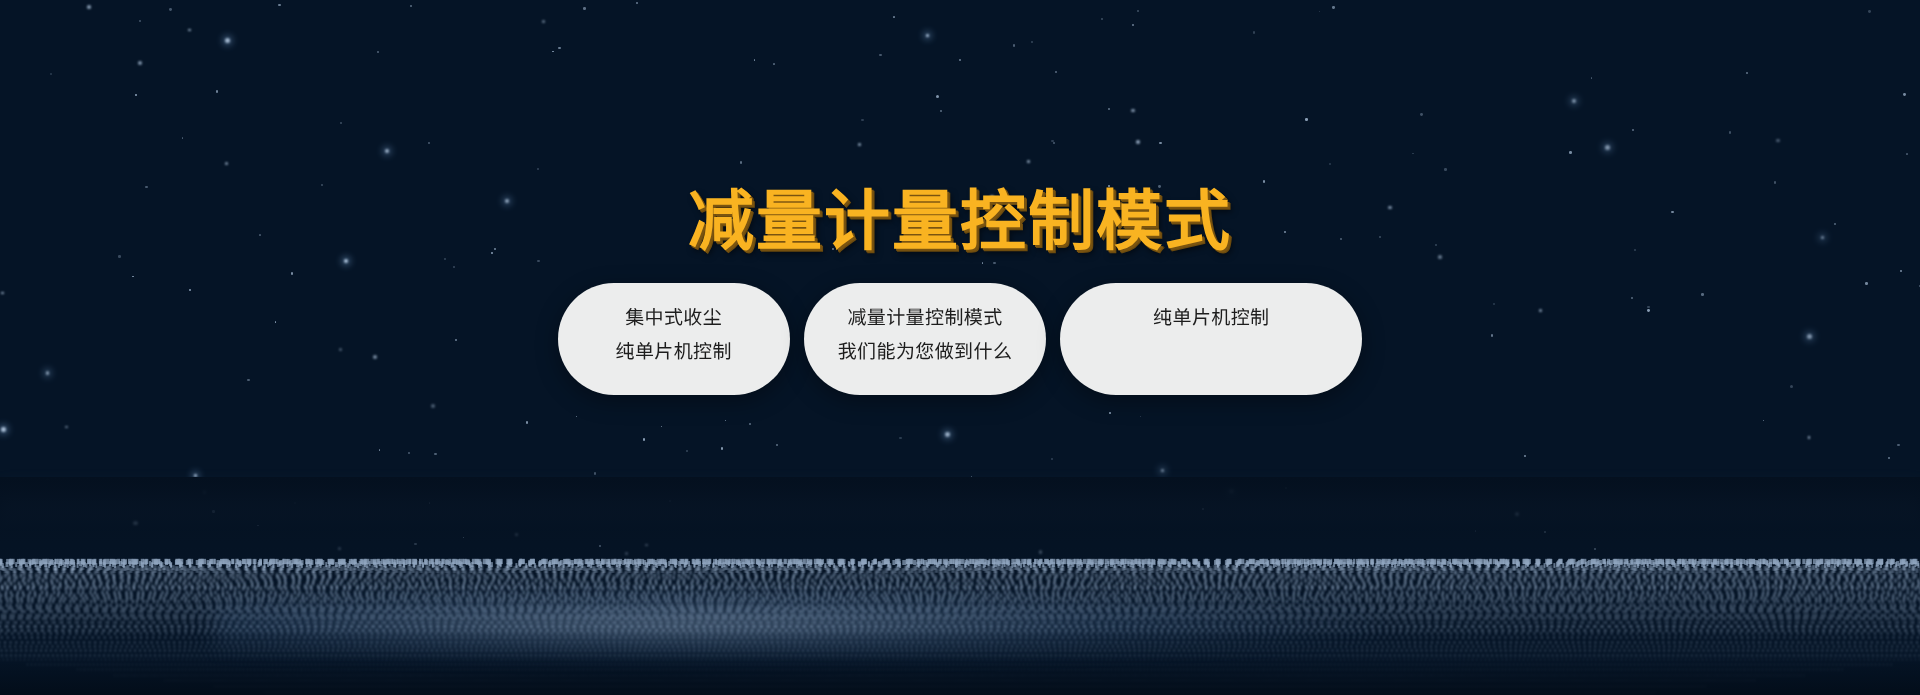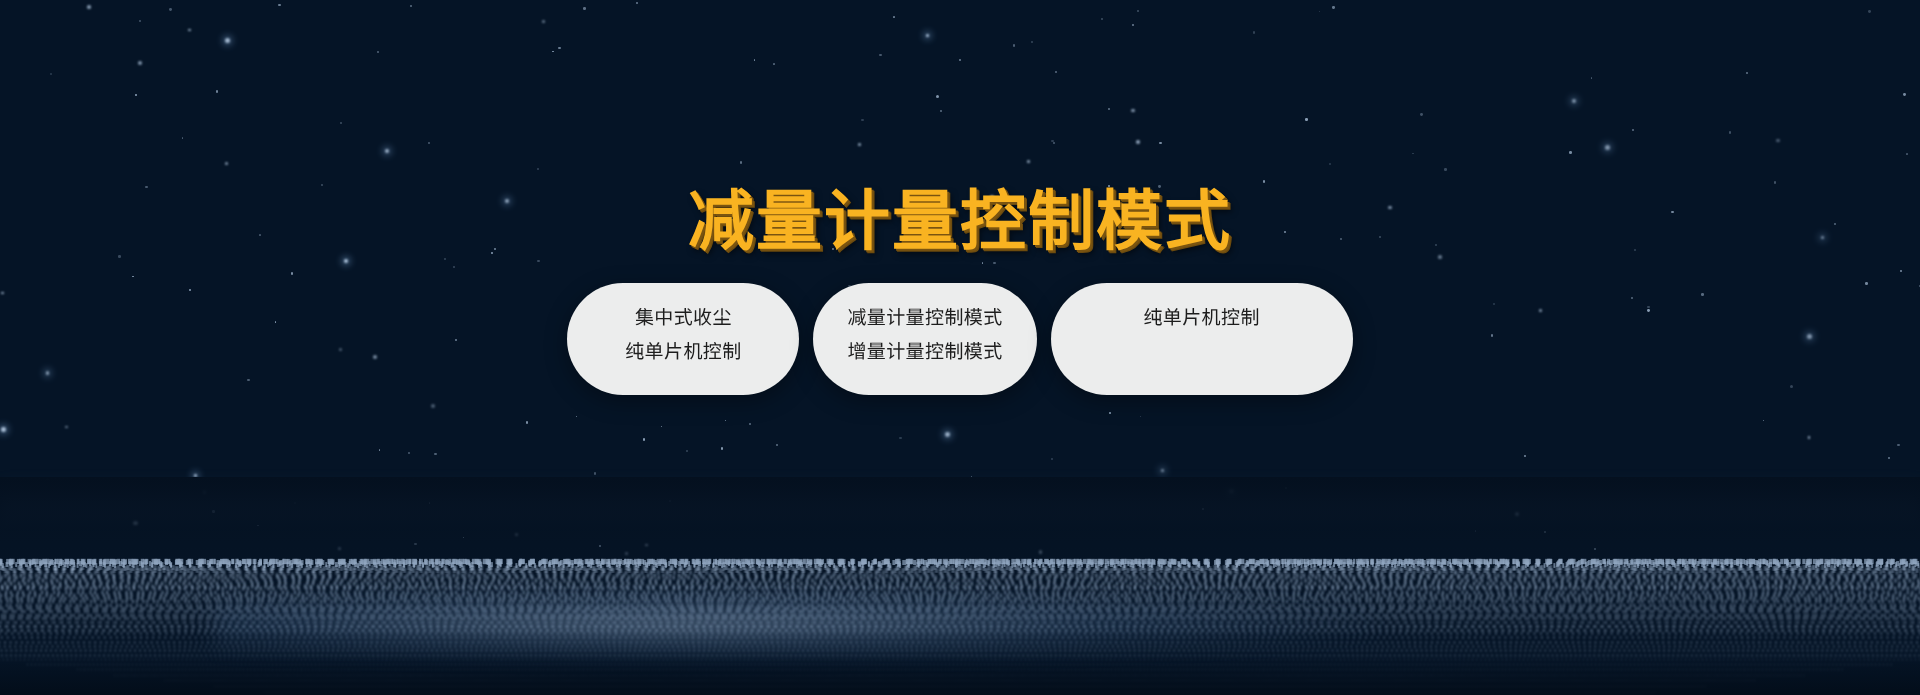--- a/index.html
+++ b/index.html
@@ -421,21 +421,21 @@
 
     <div class="pills">
 
       <div class="pill pill-1">
         <span class="line">集中式收尘</span>
         <span class="line">纯单片机控制</span>
       </div>
 
       <div class="pill pill-2">
         <span class="line">减量计量控制模式</span>
-        <span class="line">增量计量控制模式</span>
+        <span class="line">我们能为您做到什么</span>
       </div>
 
       <div class="pill pill-3">
         <span class="line">纯单片机控制</span>
       </div>
 
     </div>
   </div>
 </div>
 

